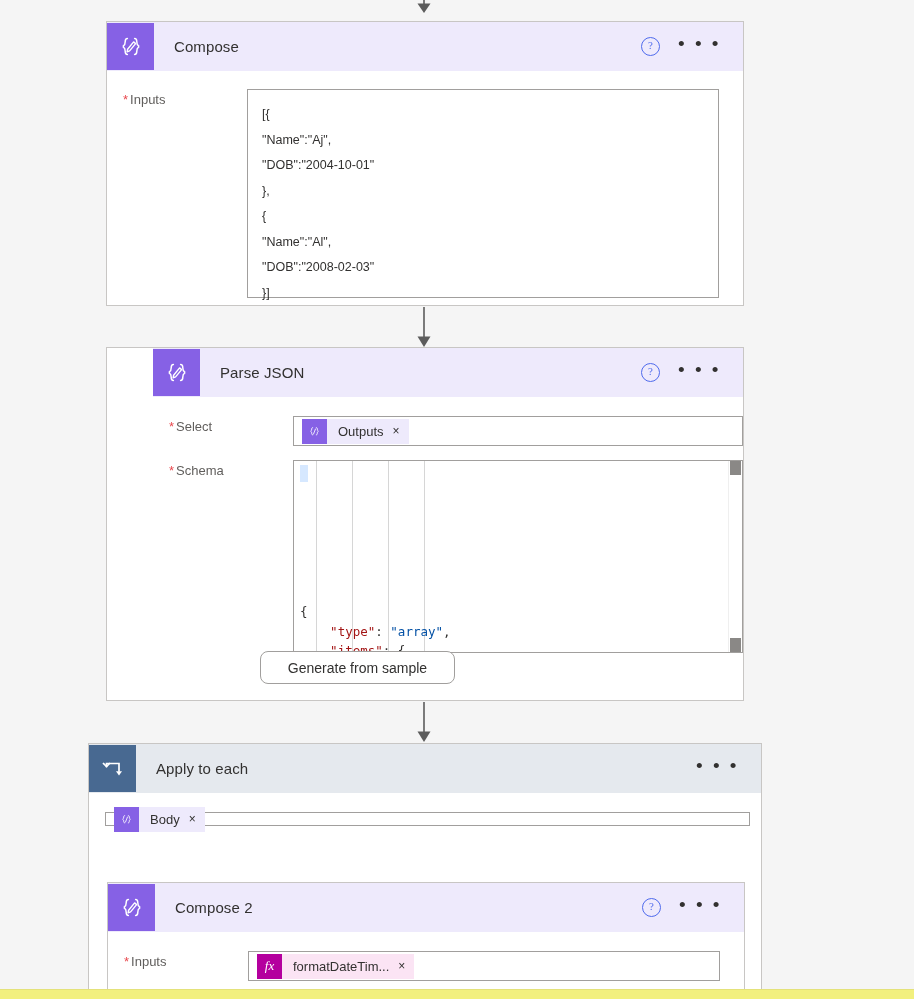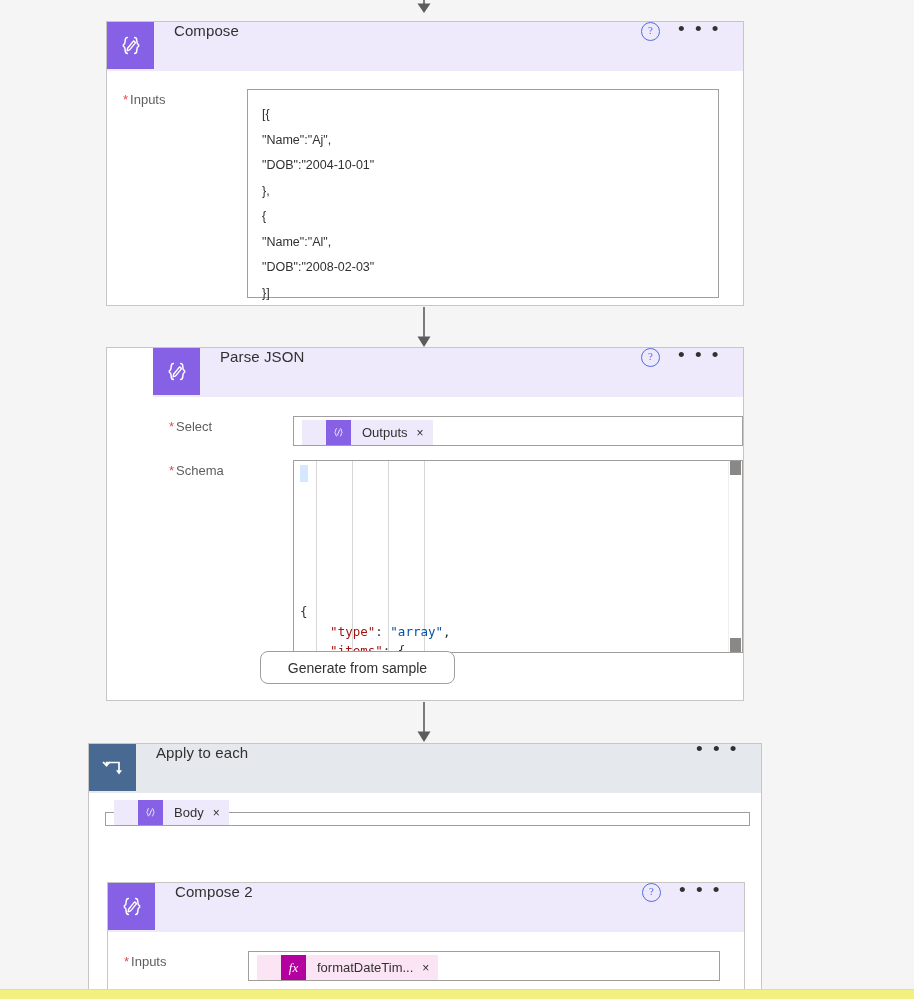--- a/index.html
+++ b/index.html
@@ -18,21 +18,21 @@
 
   
   .card {
     position: absolute;
     background: #ffffff;
     border: 1px solid #c8c6c4;
     box-sizing: border-box;
   }
   .card-header {
     display: flex;
-    align-items: flex-start;
+    align-items: center;
     height: 49px;
     background: #eeeafc;
     box-sizing: border-box;
   }
   .card-header.dark {
     background: #e5e9ee;
   }
   .icon-tile {
     width: 47px;
     height: 47px;
@@ -111,39 +111,38 @@
     font-size: 12.5px;
     line-height: 25.5px;
     color: #323130;
     font-family: "Liberation Sans", sans-serif;
   }
   .token-box {
     border: 1px solid #a19f9d;
     background: #fff;
     box-sizing: border-box;
     display: flex;
-    align-items: flex-end;
+    align-items: center;
     padding: 0 0 0 8px;
   }
   .token {
     display: inline-flex;
     align-items: center;
     background: #eeeafc;
     height: 25px;
   }
   .token .tok-icon {
     width: 25px;
     height: 25px;
     background: #8661e5;
     color: #fff;
     display: flex;
     align-items: center;
     justify-content: center;
     font-size: 11px;
-    margin-left: 24px;
   }
   .token .tok-icon.fx {
     background: #b4009e;
     font-family: "Liberation Serif", serif;
     font-style: italic;
     font-size: 13px;
   }
   .token.pink {
     background: #fbe4f4;
   }

